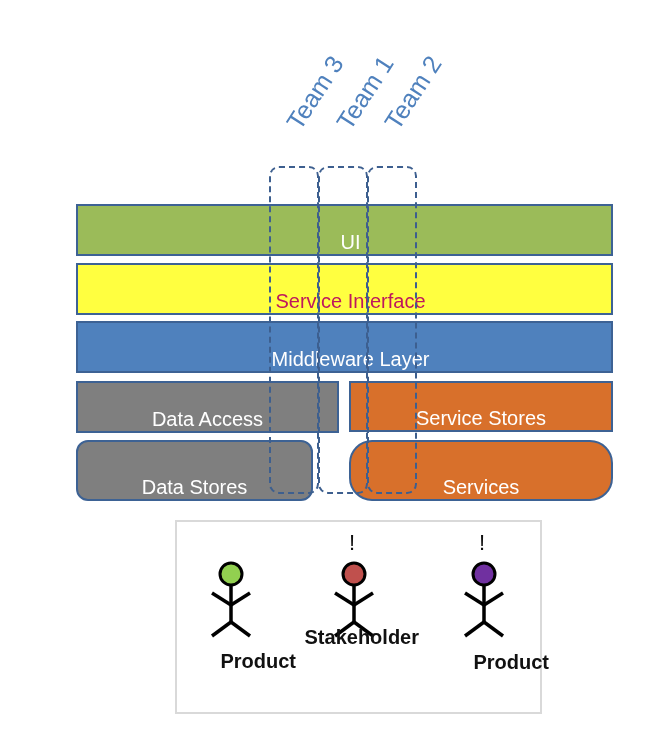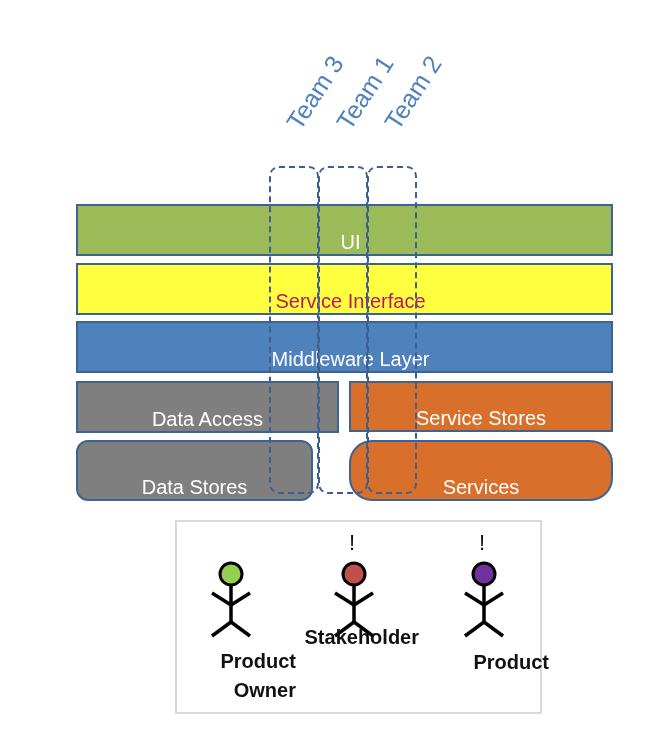--- a/index.html
+++ b/index.html
@@ -57,21 +57,20 @@
 <svg style="position:absolute; left:206px; top:560px;" width="50" height="82">
   <circle cx="25" cy="14" r="11" fill="#92d050" stroke="#000" stroke-width="3"></circle>
   <line x1="25" y1="25" x2="25" y2="62" stroke="#000" stroke-width="3.5"></line>
   <line x1="6" y1="33" x2="25" y2="45" stroke="#000" stroke-width="3.5"></line>
   <line x1="44" y1="33" x2="25" y2="45" stroke="#000" stroke-width="3.5"></line>
   <line x1="6" y1="76" x2="25" y2="62" stroke="#000" stroke-width="3.5"></line>
   <line x1="44" y1="76" x2="25" y2="62" stroke="#000" stroke-width="3.5"></line>
 </svg>
 <div class="person-label" style="left:166px; top:647px;">
   <div>Product</div>
-  <div>Owner</div>
 </div>
 
 <div class="alert" style="left:349px; top:530px;">!</div>
 <svg style="position:absolute; left:329px; top:560px;" width="50" height="82">
   <circle cx="25" cy="14" r="11" fill="#c0504d" stroke="#000" stroke-width="3"></circle>
   <line x1="25" y1="25" x2="25" y2="62" stroke="#000" stroke-width="3.5"></line>
   <line x1="6" y1="33" x2="25" y2="45" stroke="#000" stroke-width="3.5"></line>
   <line x1="44" y1="33" x2="25" y2="45" stroke="#000" stroke-width="3.5"></line>
   <line x1="6" y1="76" x2="25" y2="62" stroke="#000" stroke-width="3.5"></line>
   <line x1="44" y1="76" x2="25" y2="62" stroke="#000" stroke-width="3.5"></line>

